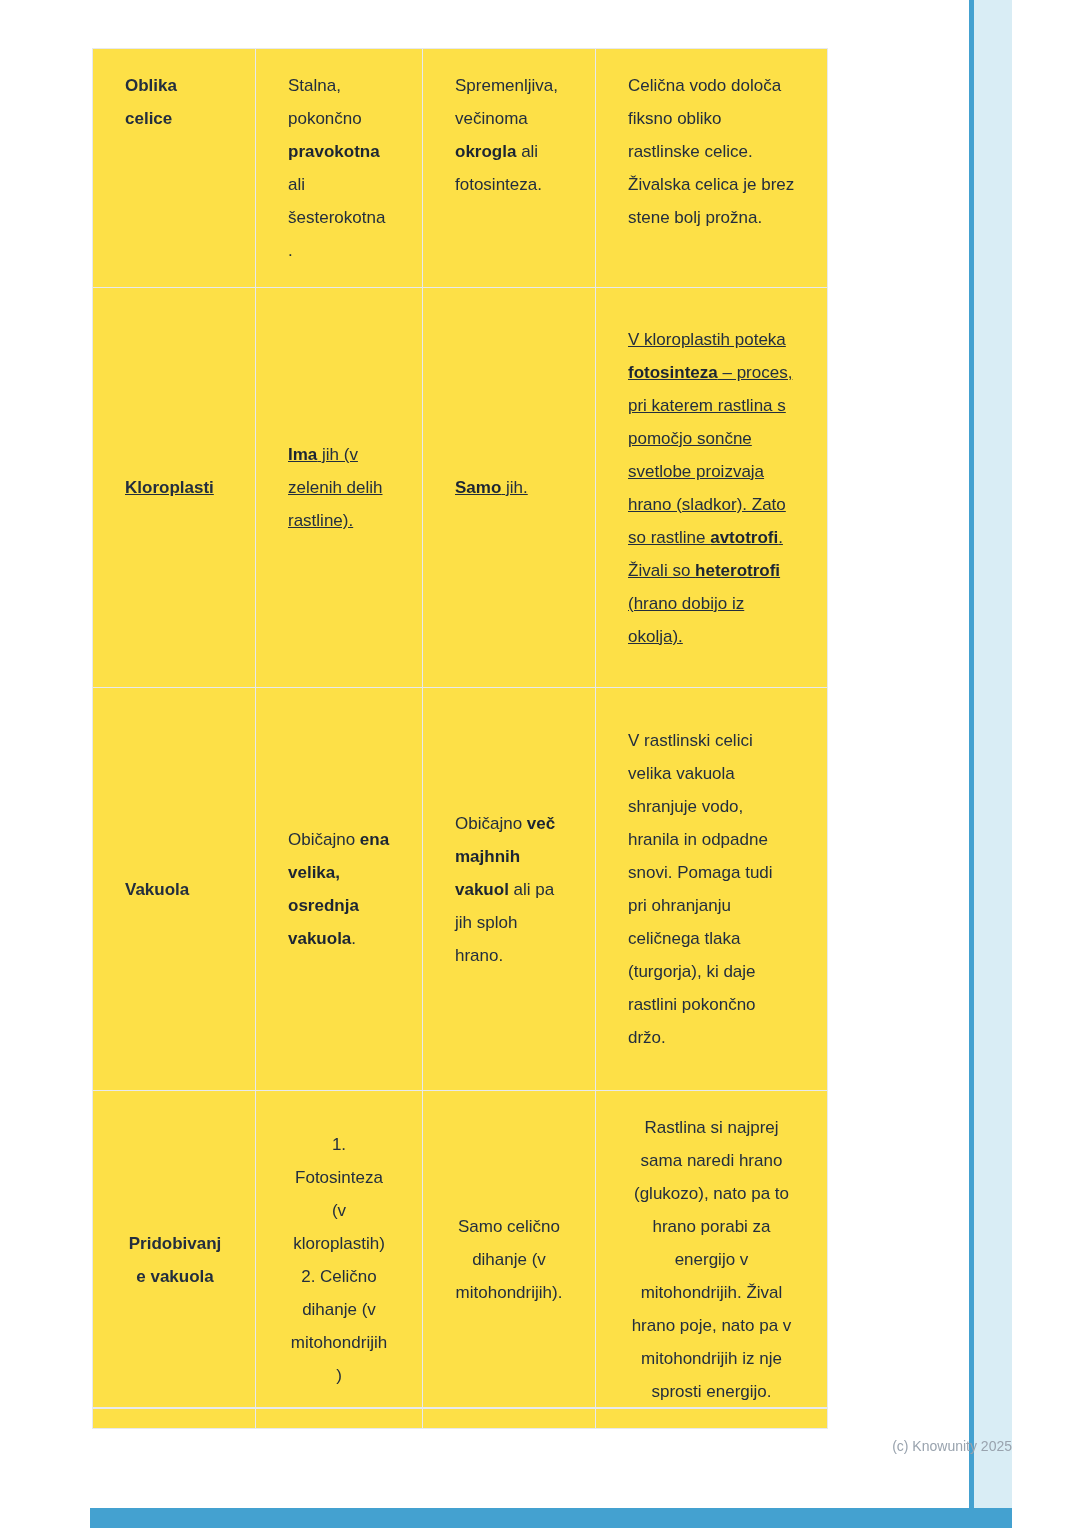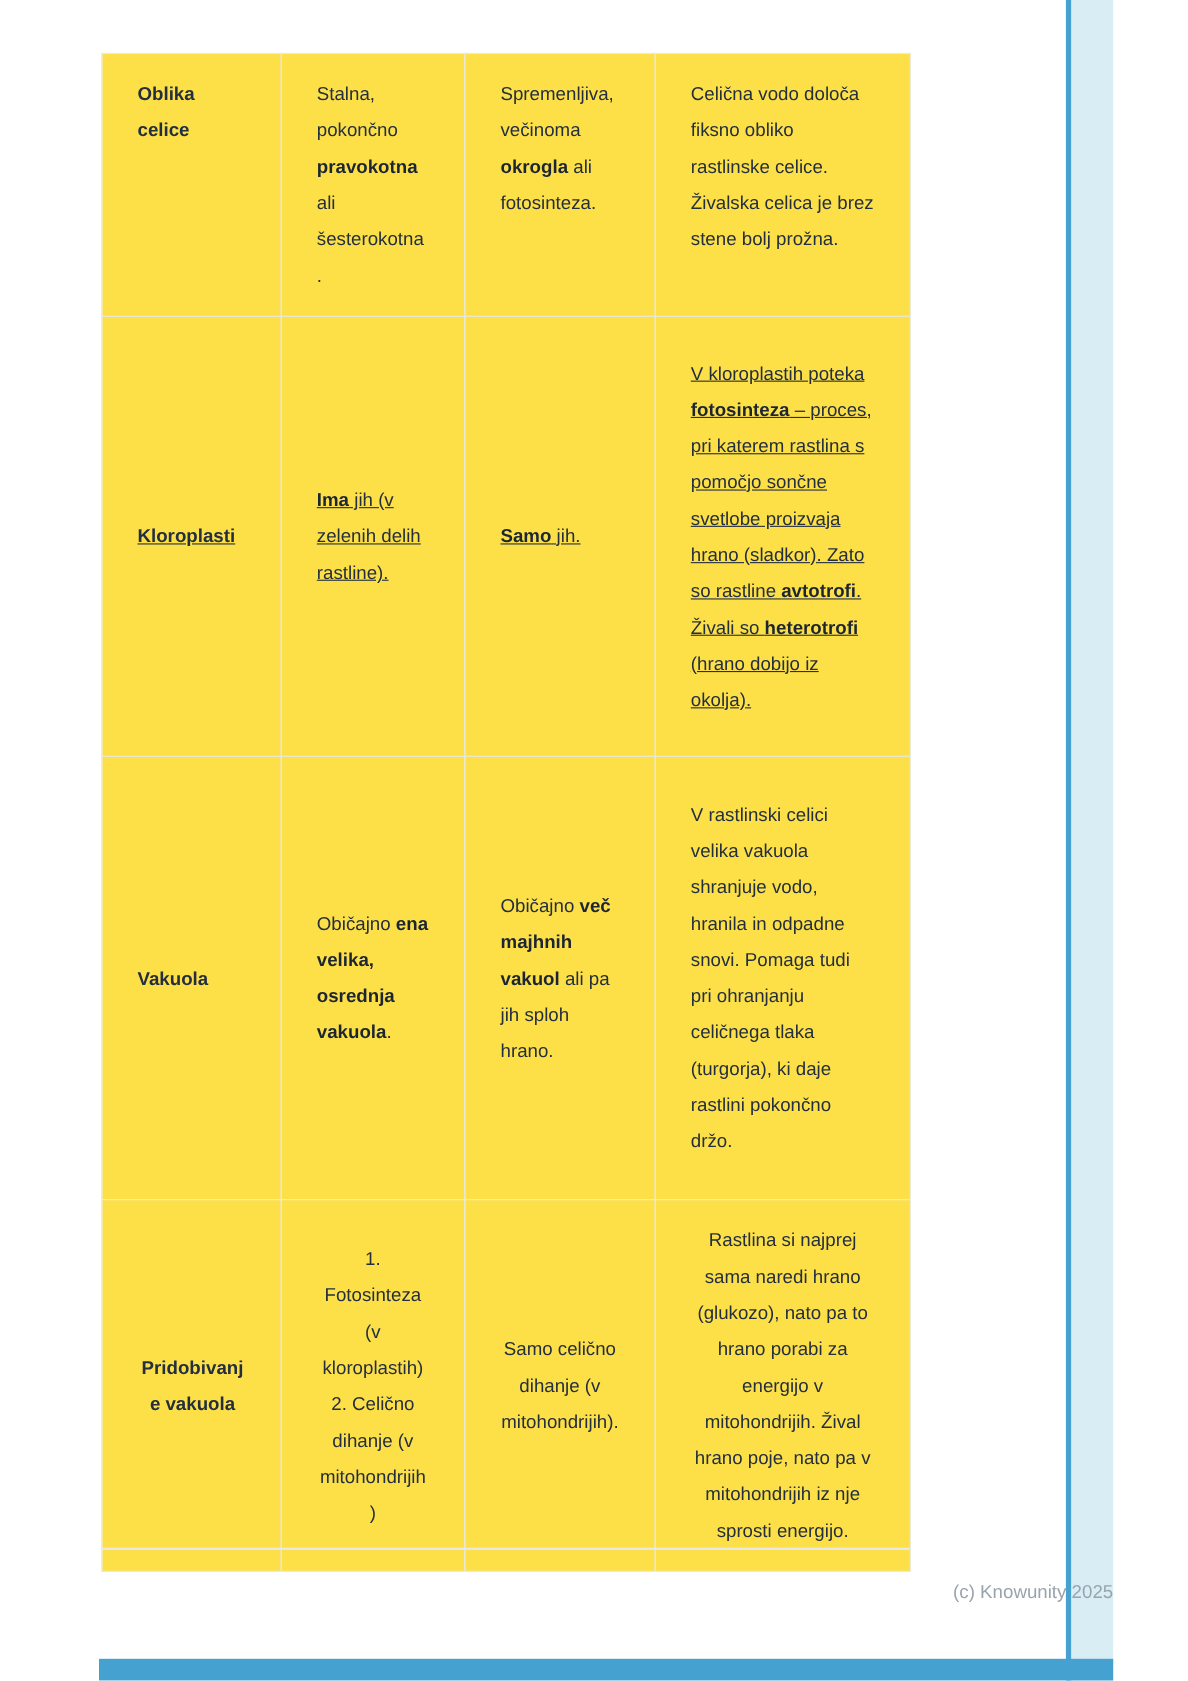--- a/index.html
+++ b/index.html
@@ -54,21 +54,21 @@
   .r2 th, .r2 td { height:403px; }
   .r3 th, .r3 td { height:332px;text-align:center; }
 
   .divider {
     position:absolute; left:92px; top:1407px; width:735px; height:2px;
     background:#e7e9ee;
   }
 
   .footer-credit {
     position:absolute; top:1438px; right:68px;
-    font-size:17px; color:#99a3ae;
+    font-size:14px; color:#99a3ae;
     z-index:2;
     white-space:nowrap;
   }
 </style>
 </head>
 <body>
 
 <div class="page">
 
   <table class="compare-table">

